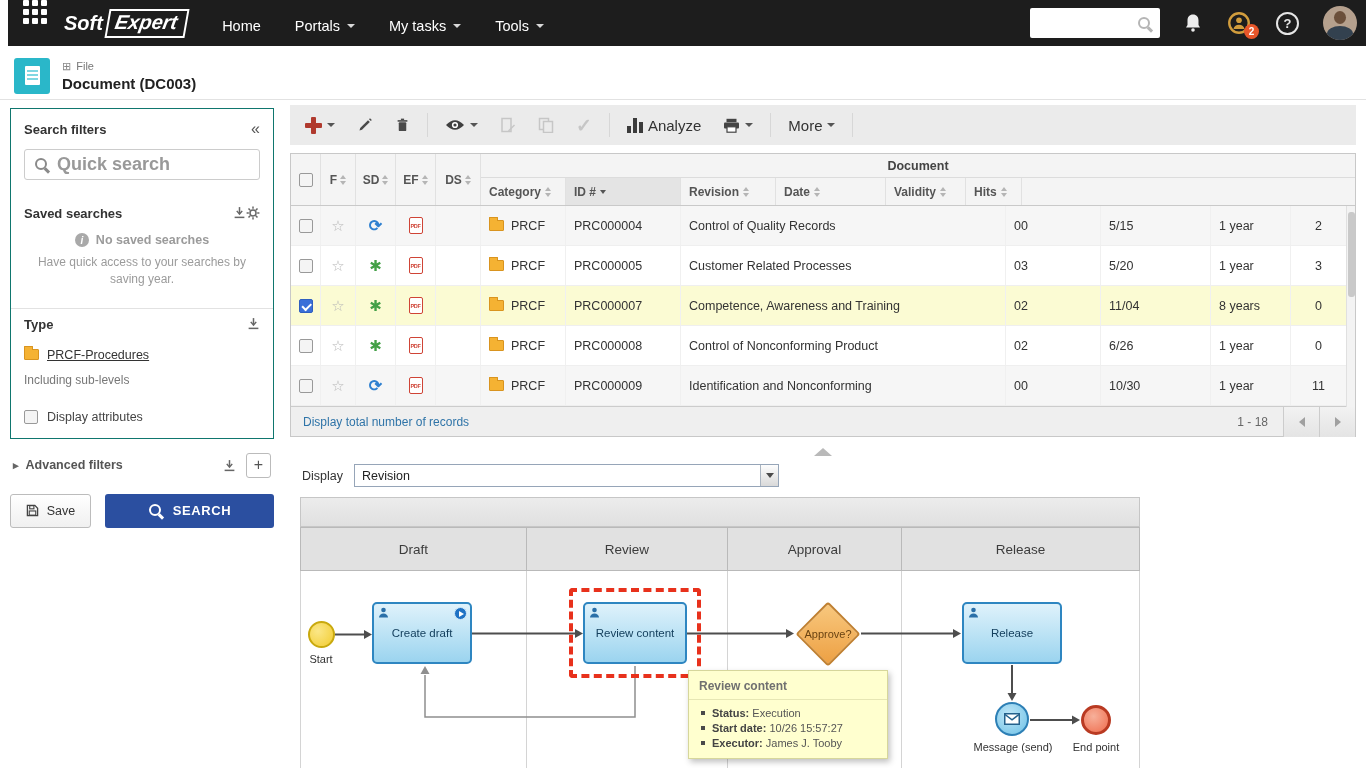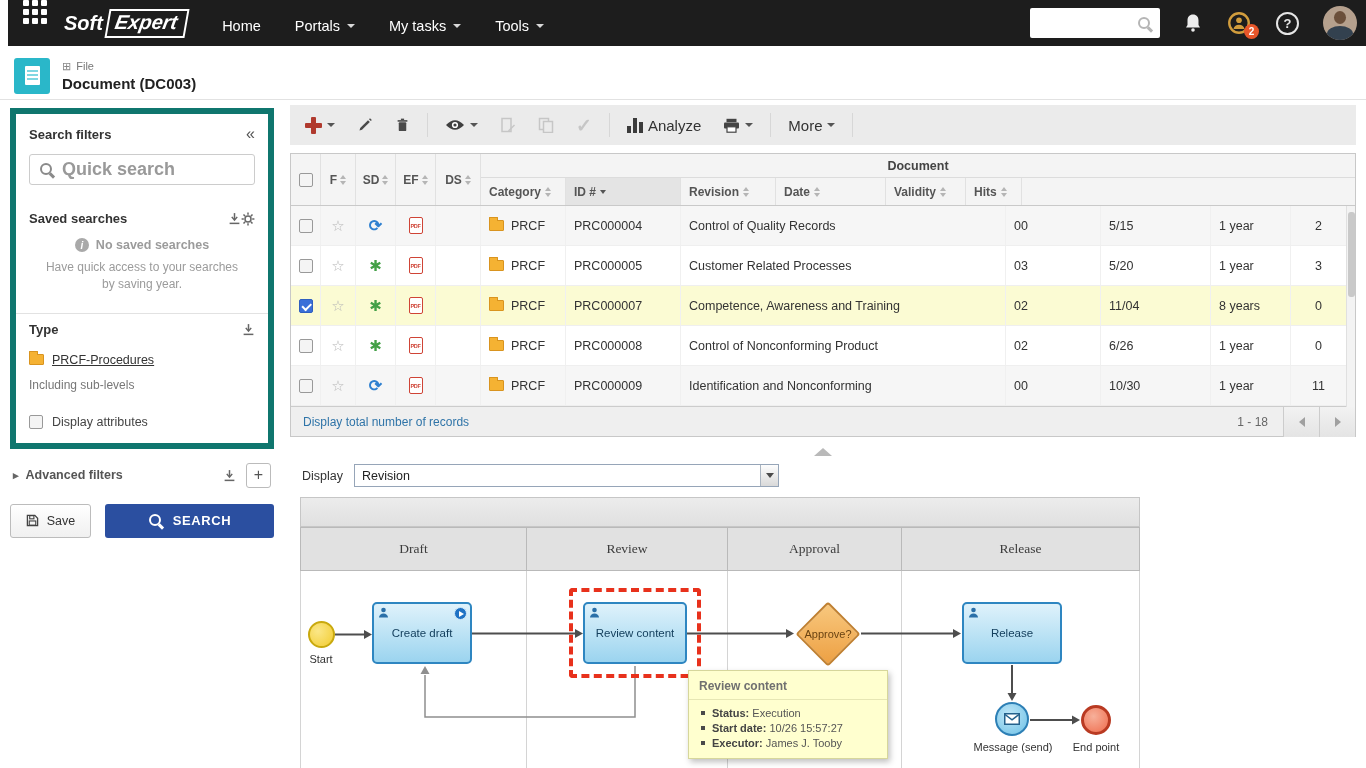--- a/index.html
+++ b/index.html
@@ -35,29 +35,29 @@
   .app-icon { width:36px; height:36px; margin-left:14px; background:var(--teal,#2ab7c9); border-radius:3px; display:flex; align-items:center; justify-content:center; flex:none; }
   .app-icon .doc { width:15px; height:19px; background:#fff; border-radius:1px; padding:4px 2px; }
   .app-icon .doc i { display:block; height:11px; background:repeating-linear-gradient(to bottom,#7fd7e2 0 2px,transparent 2px 4px); }
   .ph-text { margin-left:12px; }
   .ph-bc { font-size:11px; color:#777; display:flex; gap:5px; align-items:center; }
   .ph-bc .grid-glyph { font-size:11px; color:#888; }
   .ph-title { font-size:15px; font-weight:bold; color:#222; margin-top:2px; }
 
   
   #sidebar { position:absolute; left:10px; top:108px; width:264px; }
-  .panel { border:6px solid #0f766e; background:#fff; }
+  .panel { border:1px solid #0f766e; background:#fff; }
   .sf-head { display:flex; justify-content:space-between; align-items:center; padding:12px 13px 10px; }
   .sf-title { font-size:13px; font-weight:bold; color:#333; }
   .collapse { color:#555; font-size:16px; cursor:pointer; line-height:1; }
   .qs-wrap { margin:2px 13px 18px; }
   .qs { height:31px; border:1px solid #ccc; border-radius:3px; display:flex; align-items:center; padding:0 9px; gap:8px; background:#fff; }
   .qs input { border:none; outline:none; flex:1; font-size:18px; color:#333; width:100%; font-family:inherit;font-weight:bold; }
   .qs input::placeholder { color:#999; }
-  .sec-head { display:flex; align-items:center; padding:8px 13px; }
+  .sec-head { display:flex; align-items:flex-start; padding:8px 13px; }
   .sec-title { font-weight:bold; font-size:13px; color:#333; flex:1; }
   .ib { cursor:pointer; display:inline-flex; }
   .empty { text-align:center; color:#9b9b9b; padding:4px 24px 20px; }
   .empty-head { font-weight:bold; font-size:12.5px; display:flex; justify-content:center; gap:7px; align-items:center; }
   .info-dot { width:14px; height:14px; border-radius:50%; background:#a9a9a9; color:#fff; font-size:10px; font-weight:bold; font-style:italic; display:inline-flex; align-items:center; justify-content:center; flex:none; }
   .empty-text { font-size:12px; margin-top:7px; line-height:1.4; }
   hr.div { border:none; border-top:1px solid #e2e2e2; }
   .type-link { display:flex; gap:8px; align-items:center; padding:8px 13px 2px; }
   .folder { width:15px; height:11px; background:#f5b233; border:1px solid #d9941f; border-radius:1px; position:relative; flex:none; }
   .folder::before { content:""; position:absolute; left:-1px; top:-4px; width:7px; height:3px; background:#f5b233; border:1px solid #d9941f; border-bottom:none; border-radius:1px 1px 0 0; }
@@ -131,21 +131,21 @@
   #display-row { position:absolute; left:302px; top:464px; display:flex; align-items:center; gap:11px; }
   .dr-label { font-size:12.5px; color:#333; }
   .combo { width:425px; height:23px; border:1px solid #96a5b8; background:#fff; display:flex; align-items:center; cursor:pointer; }
   .combo-val { flex:1; font-size:12.5px; color:#222; padding-left:7px; }
   .combo-btn { width:18px; height:21px; background:linear-gradient(#fdfdfd,#d9d9d9); border-left:1px solid #aab4c0; display:flex; align-items:center; justify-content:center; }
   .combo-btn i { width:0; height:0; border-left:4px solid transparent; border-right:4px solid transparent; border-top:5px solid #4a4a4a; }
 
   
   #flow { position:absolute; left:300px; top:495px; width:840px; height:273px; }
   .flow-topbar { position:absolute; left:0; top:2px; width:840px; height:30px; background:linear-gradient(#ececec,#e0e0e0); border:1px solid #c6c6c6; }
-  .lane-heads { position:absolute; left:0; top:32px; width:840px; height:44px; display:flex;font-family:Liberation Serif, serif; }
+  .lane-heads { position:absolute; left:0; top:32px; width:840px; height:44px; display:flex; }
   .lane-head { border:1px solid #b9b9b9; border-left:none; background:#e1e1e1; display:flex; align-items:center; justify-content:center; font-size:13.5px; color:#3c3c3c; }
   .lane-head:first-child { border-left:1px solid #b9b9b9; }
   .lh-0{width:227px}.lh-1{width:201px}.lh-2{width:174px}.lh-3{width:238px}
   .lane-bodies { position:absolute; left:0; top:76px; width:840px; height:197px; display:flex; }
   .lane-body { border-right:1px solid #d4d4d4; height:197px; }
   .lane-body:first-child { border-left:1px solid #d4d4d4; }
   #conn { position:absolute; left:0; top:0; z-index:1; }
   .task { position:absolute; width:100px; height:62px; background:linear-gradient(#dff2fb,var(--node-fill,#9bd4ef)); border:2px solid var(--node-border,#2e86c1); border-radius:5px; display:flex; align-items:center; justify-content:center; font-size:11.5px; color:#15405e; z-index:2; cursor:pointer; }
   .person { position:absolute; left:4px; top:3px; }
   .badge-prog { position:absolute; right:3px; top:3px; width:13px; height:13px; border-radius:50%; background:#1f72c4; border:1px solid #cfe8f8; display:flex; align-items:center; justify-content:center; }

